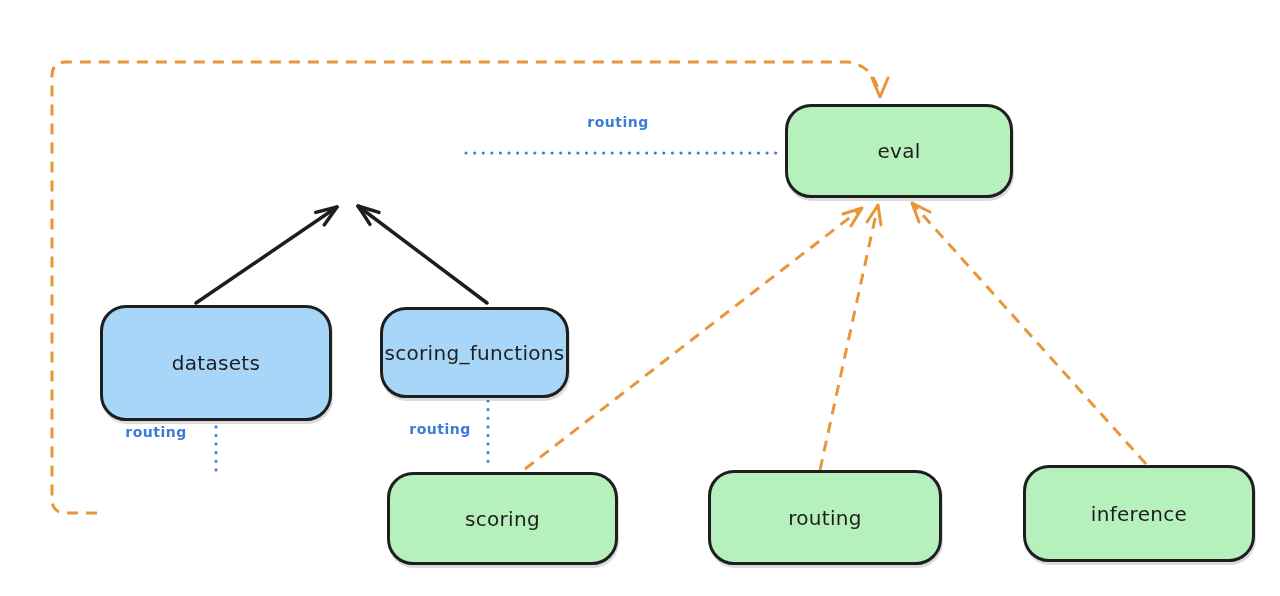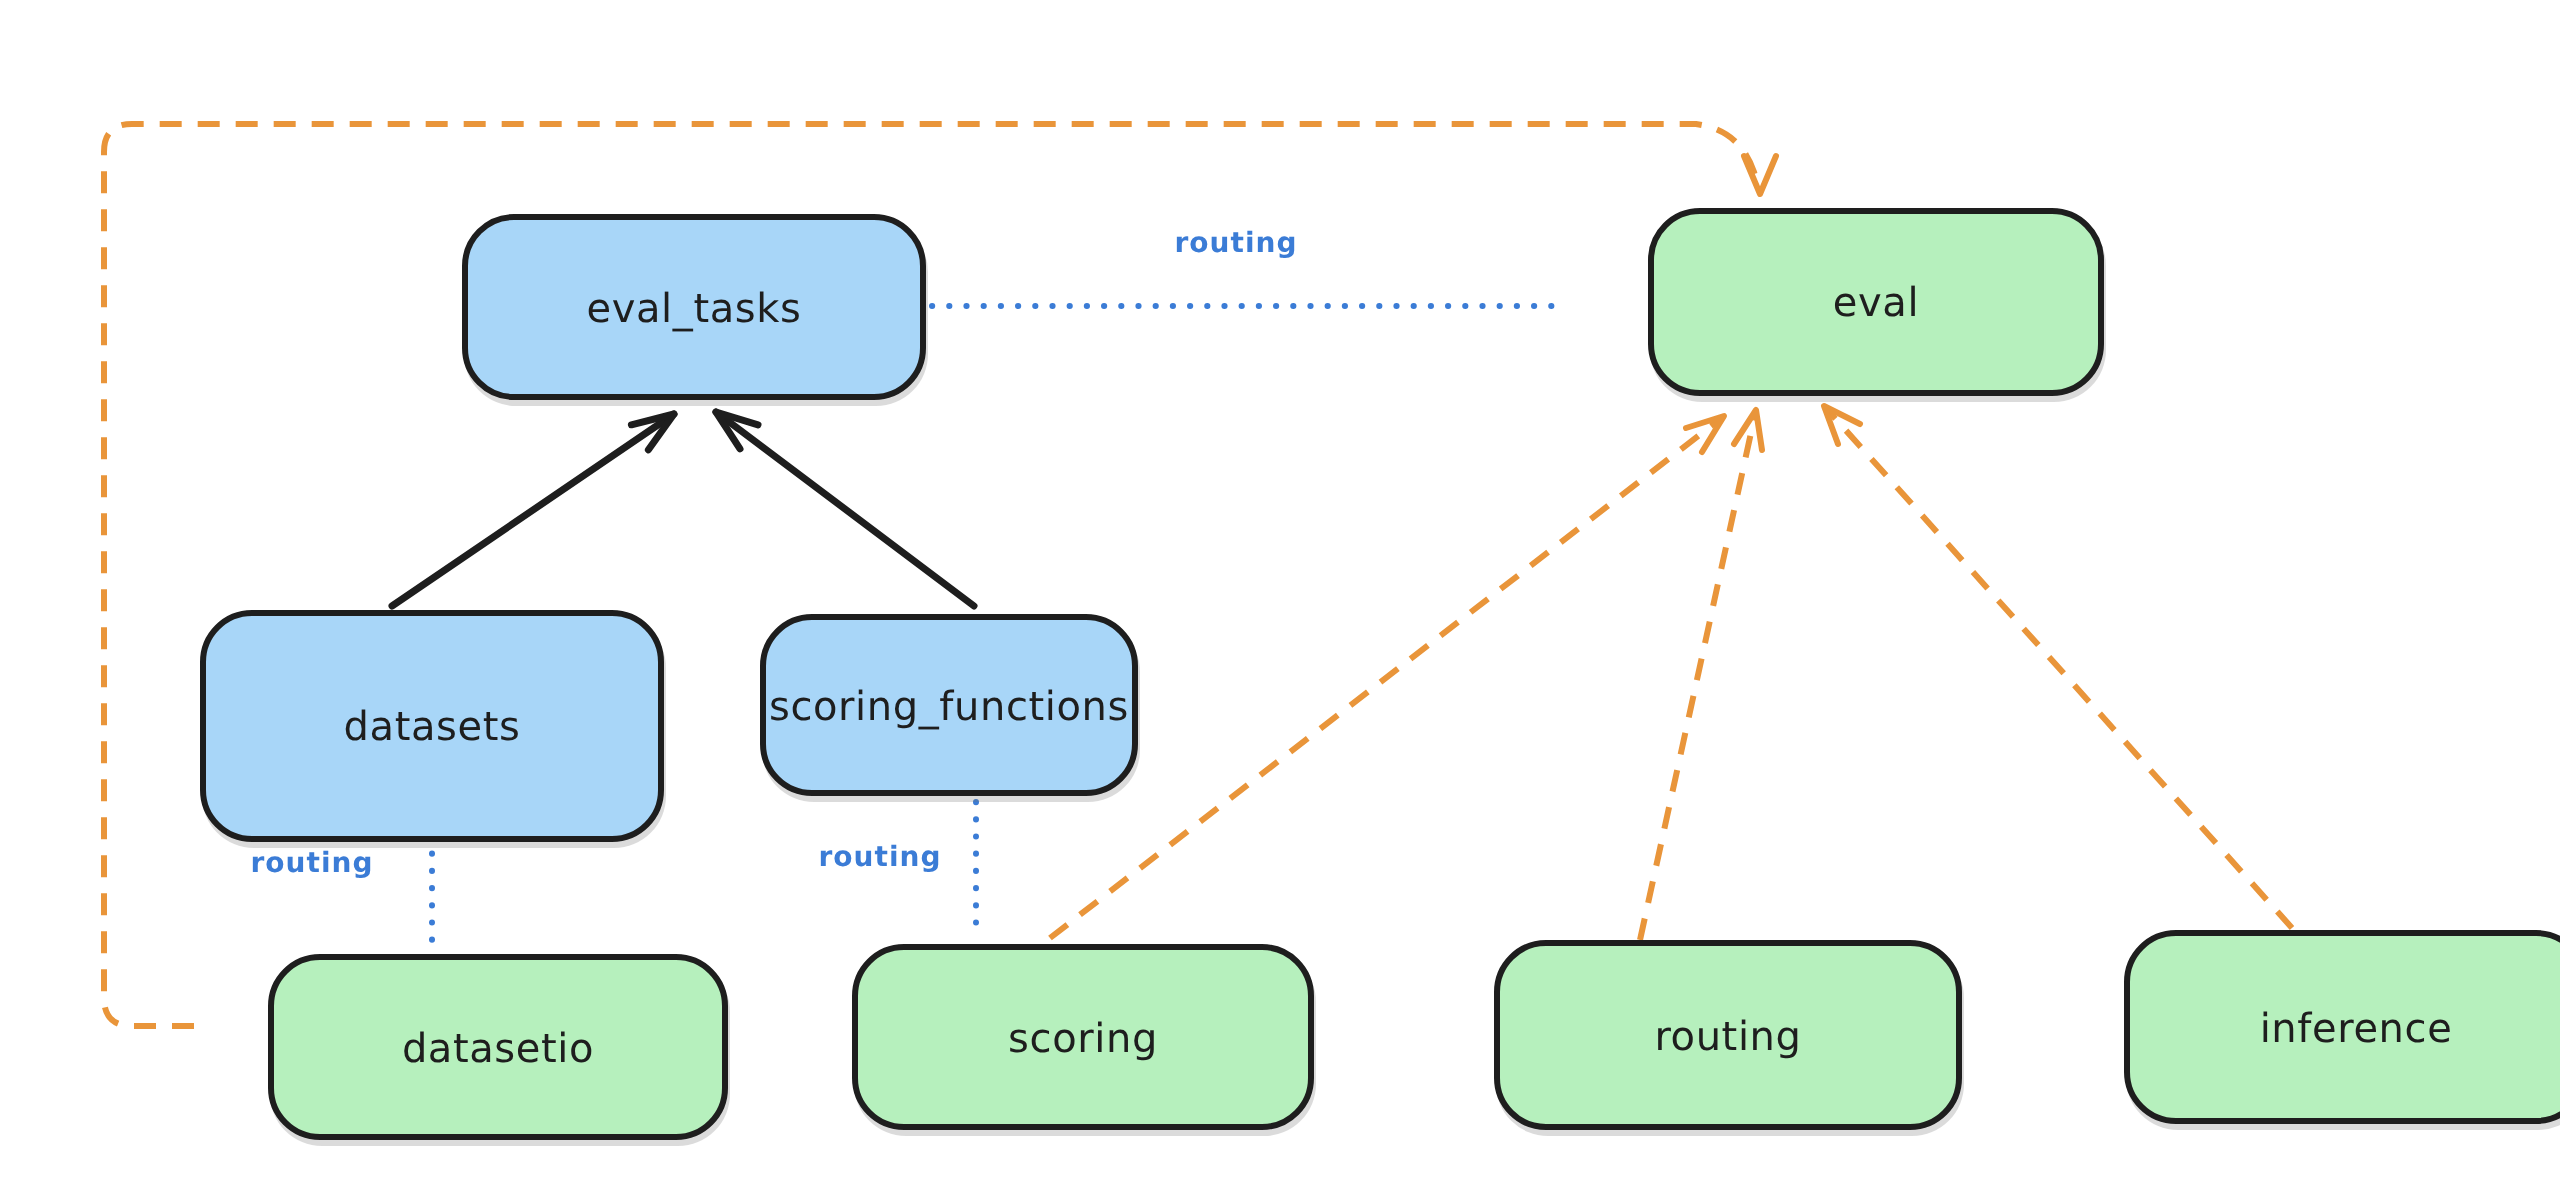--- a/index.html
+++ b/index.html
@@ -9,21 +9,21 @@
   }
   svg.edges-layer{position:absolute;left:0;top:0;width:1280px;height:596px;}
   .node{
     position:absolute;box-sizing:border-box;
     border:3px solid var(--stroke,#1e1e1e);
     border-radius:26px;
     display:flex;align-items:center;justify-content:center;
     box-shadow:1px 3px 0 rgba(110,110,110,.25);
   }
   .node.blue{background:var(--blue-fill,#a8d6f8);}
-  .node.green{background:var(--green-fill,#b6f0bd);margin-left:39px;}
+  .node.green{background:var(--green-fill,#b6f0bd);}
   .node-label{
     font-size:20px;color:var(--stroke,#1e1e1e);letter-spacing:.3px;white-space:nowrap;
   }
   .edge-label{
     position:absolute;transform:translate(-50%,0);
     color:var(--blue-routing,#3b7cd6);
     font-size:14px;font-weight:600;letter-spacing:.5px;white-space:nowrap;
   }
   path.edge-black{stroke:var(--stroke,#1e1e1e);stroke-width:3.5;fill:none;stroke-linecap:round;stroke-linejoin:round;}
   path.edge-blue-dotted{stroke:var(--blue-routing,#3b7cd6);stroke-width:3;fill:none;stroke-linecap:round;stroke-dasharray:.1 8.5;}
@@ -62,39 +62,33 @@
     <g>
       <path class="edge-orange-dashed" d="M820 470 L878 205"></path>
       <path class="edge-orange-solid" d="M867 222 L878 205 L881 225"></path>
     </g>
     <g>
       <path class="edge-orange-dashed" d="M1146 464 L912 203"></path>
       <path class="edge-orange-solid" d="M919 222 L912 203 L930 212"></path>
     </g>
   </svg>
 
-  <div class="node blue" style="left:231px;top:107px;width:232px;height:93px">
-    <span class="node-label">eval_tasks</span>
-  </div>
 
   <div class="node green" style="left:785px;top:104px;width:228px;height:94px">
     <span class="node-label">eval</span>
   </div>
 
   <div class="node blue" style="left:100px;top:305px;width:232px;height:116px">
     <span class="node-label">datasets</span>
   </div>
 
   <div class="node blue" style="left:380px;top:307px;width:189px;height:91px">
     <span class="node-label">scoring_functions</span>
   </div>
 
-  <div class="node green" style="left:95px;top:477px;width:230px;height:93px">
-    <span class="node-label">datasetio</span>
-  </div>
 
   <div class="node green" style="left:387px;top:472px;width:231px;height:93px">
     <span class="node-label">scoring</span>
   </div>
 
   <div class="node green" style="left:708px;top:470px;width:234px;height:95px">
     <span class="node-label">routing</span>
   </div>
 
   <div class="node green" style="left:1023px;top:465px;width:232px;height:97px">

